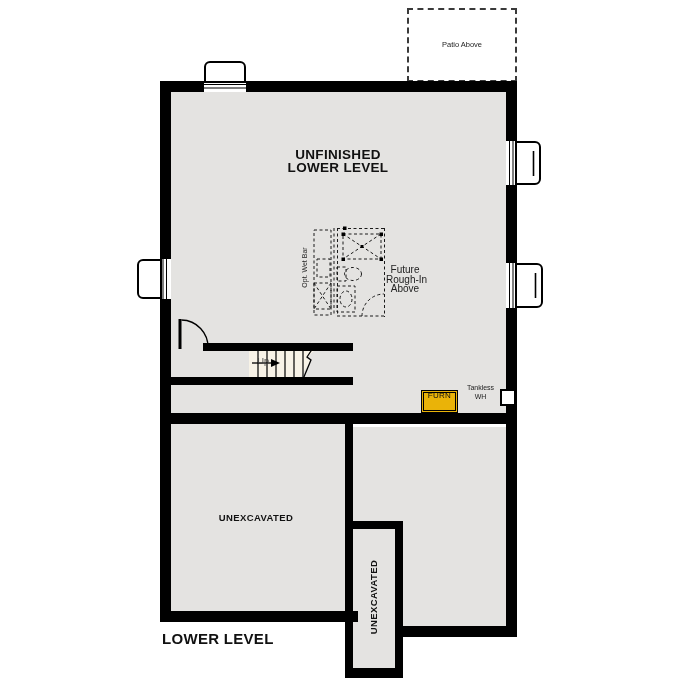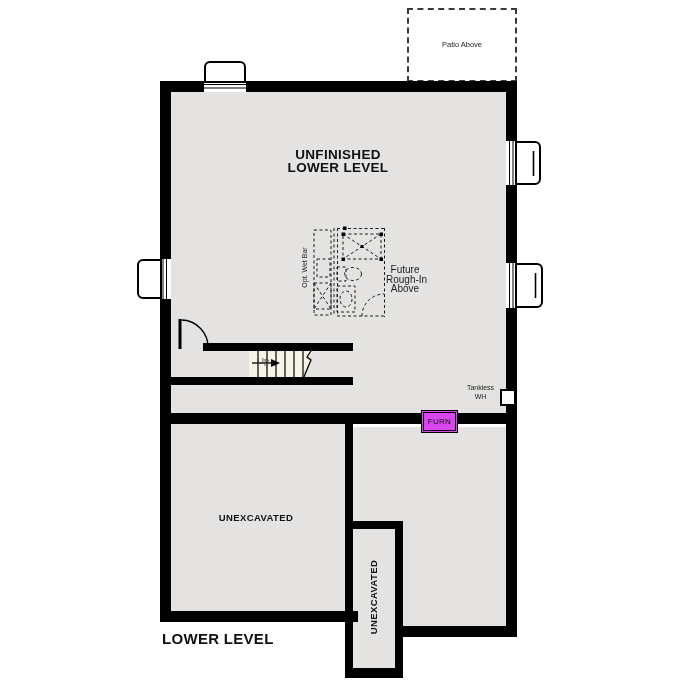--- a/index.html
+++ b/index.html
@@ -8,21 +8,21 @@
   .fill{position:absolute;background:#e4e3e1;z-index:1;}
   .wall{position:absolute;background:#000;z-index:3;}
   .wingap{position:absolute;background:#fff;z-index:4;}
   .winbump{position:absolute;background:#fff;border:2px solid #000;z-index:4;box-sizing:border-box;}
   .lbl{position:absolute;z-index:7;white-space:nowrap;}
   .bold{font-weight:bold;letter-spacing:.3px;}
   .center{text-align:center;}
   svg{position:absolute;left:0;top:0;z-index:5;pointer-events:none;}
   #stairs-svg{z-index:2;}
   .equip{position:absolute;box-sizing:border-box;border:2px solid #000;z-index:6;}
-  #furnace-box{background:#d946ef;display:flex;align-items:center;justify-content:center;margin-top:20px;}
+  #furnace-box{background:#eab308;display:flex;align-items:flex-start;justify-content:center;}
   #furnace-inner{position:absolute;inset:1px;border:1px solid #000;}
   #patio{position:absolute;border:2px dashed #3a3a3a;background:#fff;z-index:2;box-sizing:border-box;}
 </style>
 </head>
 <body>
 
 <div id="plan">
 
   <div id="patio" style="left:407px;top:8px;width:110px;height:74px;">
     <div class="lbl center" style="left:0;top:30px;width:106px;font-size:7.5px;color:#222;">Patio Above</div>

